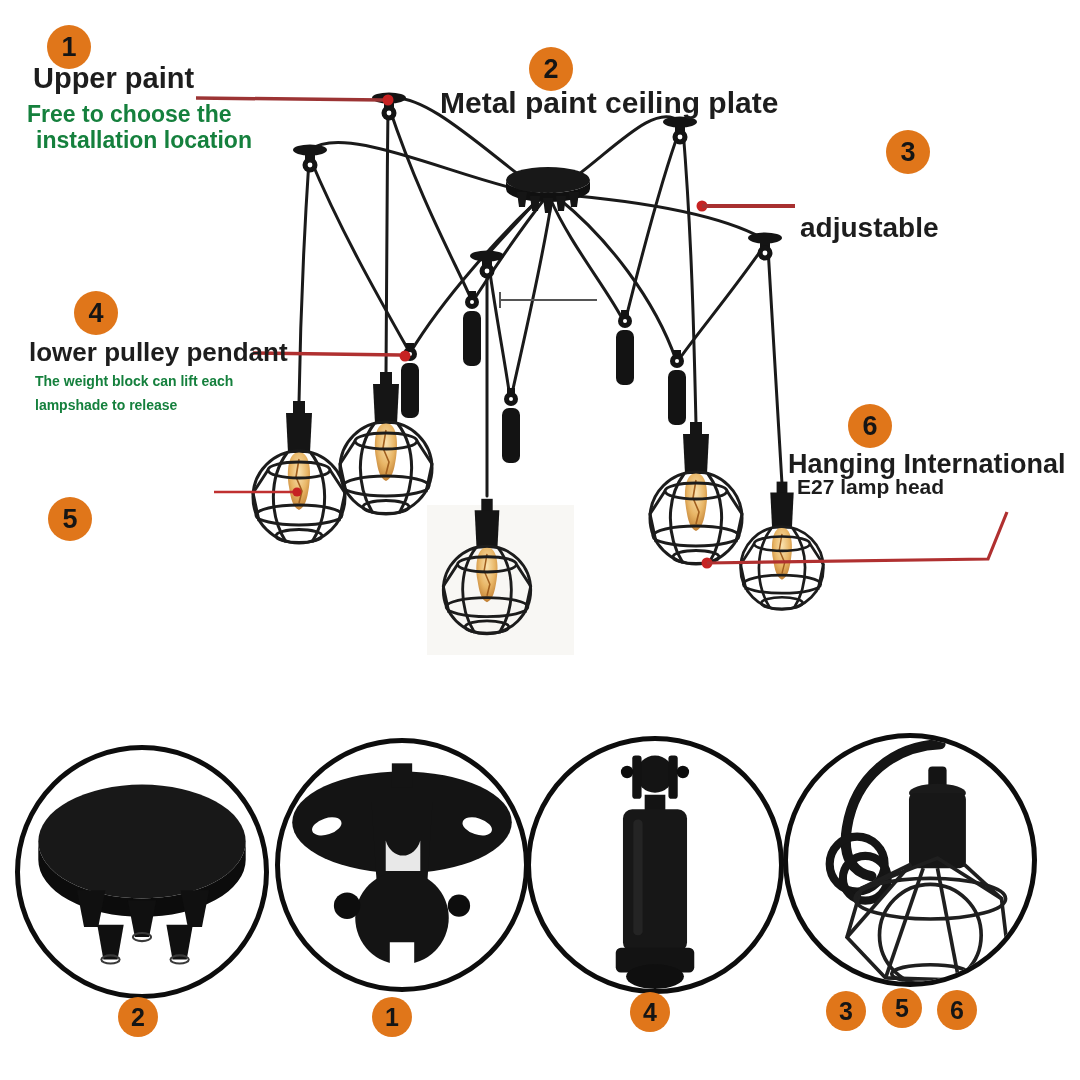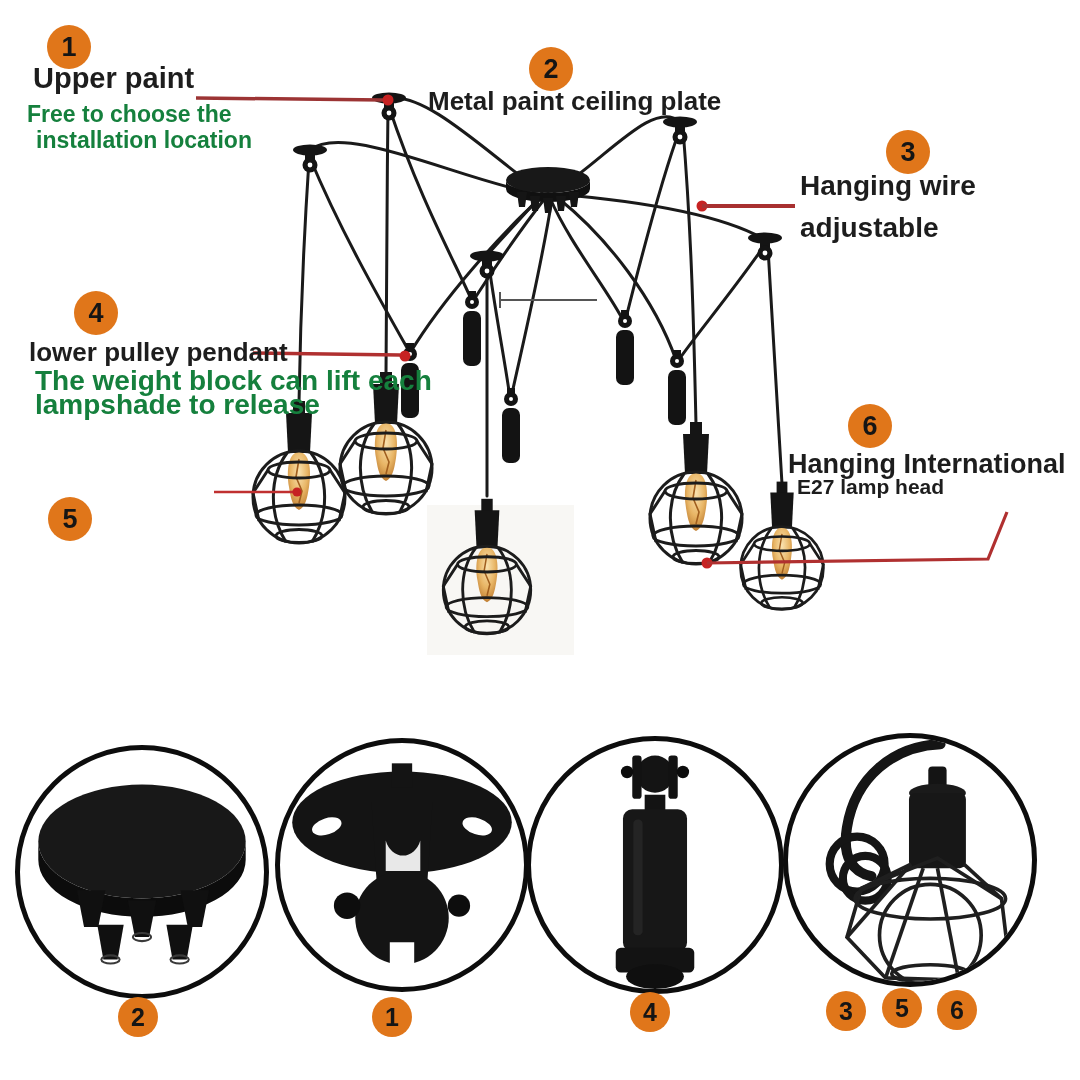--- a/index.html
+++ b/index.html
@@ -144,29 +144,28 @@
   </svg>
 
   <div class="badge big" style="left:47px;top:25px;">1</div>
   <div class="blk" style="left:33px;top:62px;font-size:29px;">Upper paint</div>
   <div class="red" style="left:27px;top:101px;font-size:23px;line-height:26px;">
     <div>Free to choose the</div>
     <div style="padding-left:9px;text-align:center;">installation location</div>
   </div>
 
   <div class="badge big" style="left:529px;top:47px;">2</div>
-  <div class="blk" style="left:428px;top:86px;font-size:26px;">Metal paint ceiling plate</div>
+  <div class="blk" style="left:440px;top:86px;font-size:30px;">Metal paint ceiling plate</div>
 
   <div class="badge big" style="left:886px;top:130px;">3</div>
-  <div class="blk" style="left:800px;top:170px;font-size:28px;">Hanging wire</div>
   <div class="blk" style="left:800px;top:212px;font-size:28px;">adjustable</div>
 
   <div class="badge big" style="left:74px;top:291px;">4</div>
   <div class="blk" style="left:29px;top:337px;font-size:26px;">lower pulley pendant</div>
-  <div class="red" style="left:35px;top:369px;font-size:28px;line-height:24px;">
+  <div class="red" style="left:35px;top:369px;font-size:14px;line-height:24px;">
     <div>The weight block can lift each</div>
     <div>lampshade to release</div>
   </div>
 
   <div class="badge big" style="left:48px;top:497px;">5</div>
 
   <div class="badge big" style="left:848px;top:404px;">6</div>
   <div class="blk" style="left:788px;top:449px;font-size:27px;">Hanging International</div>
   <div class="blk" style="left:797px;top:475px;font-size:21px;">E27 lamp head</div>
 

